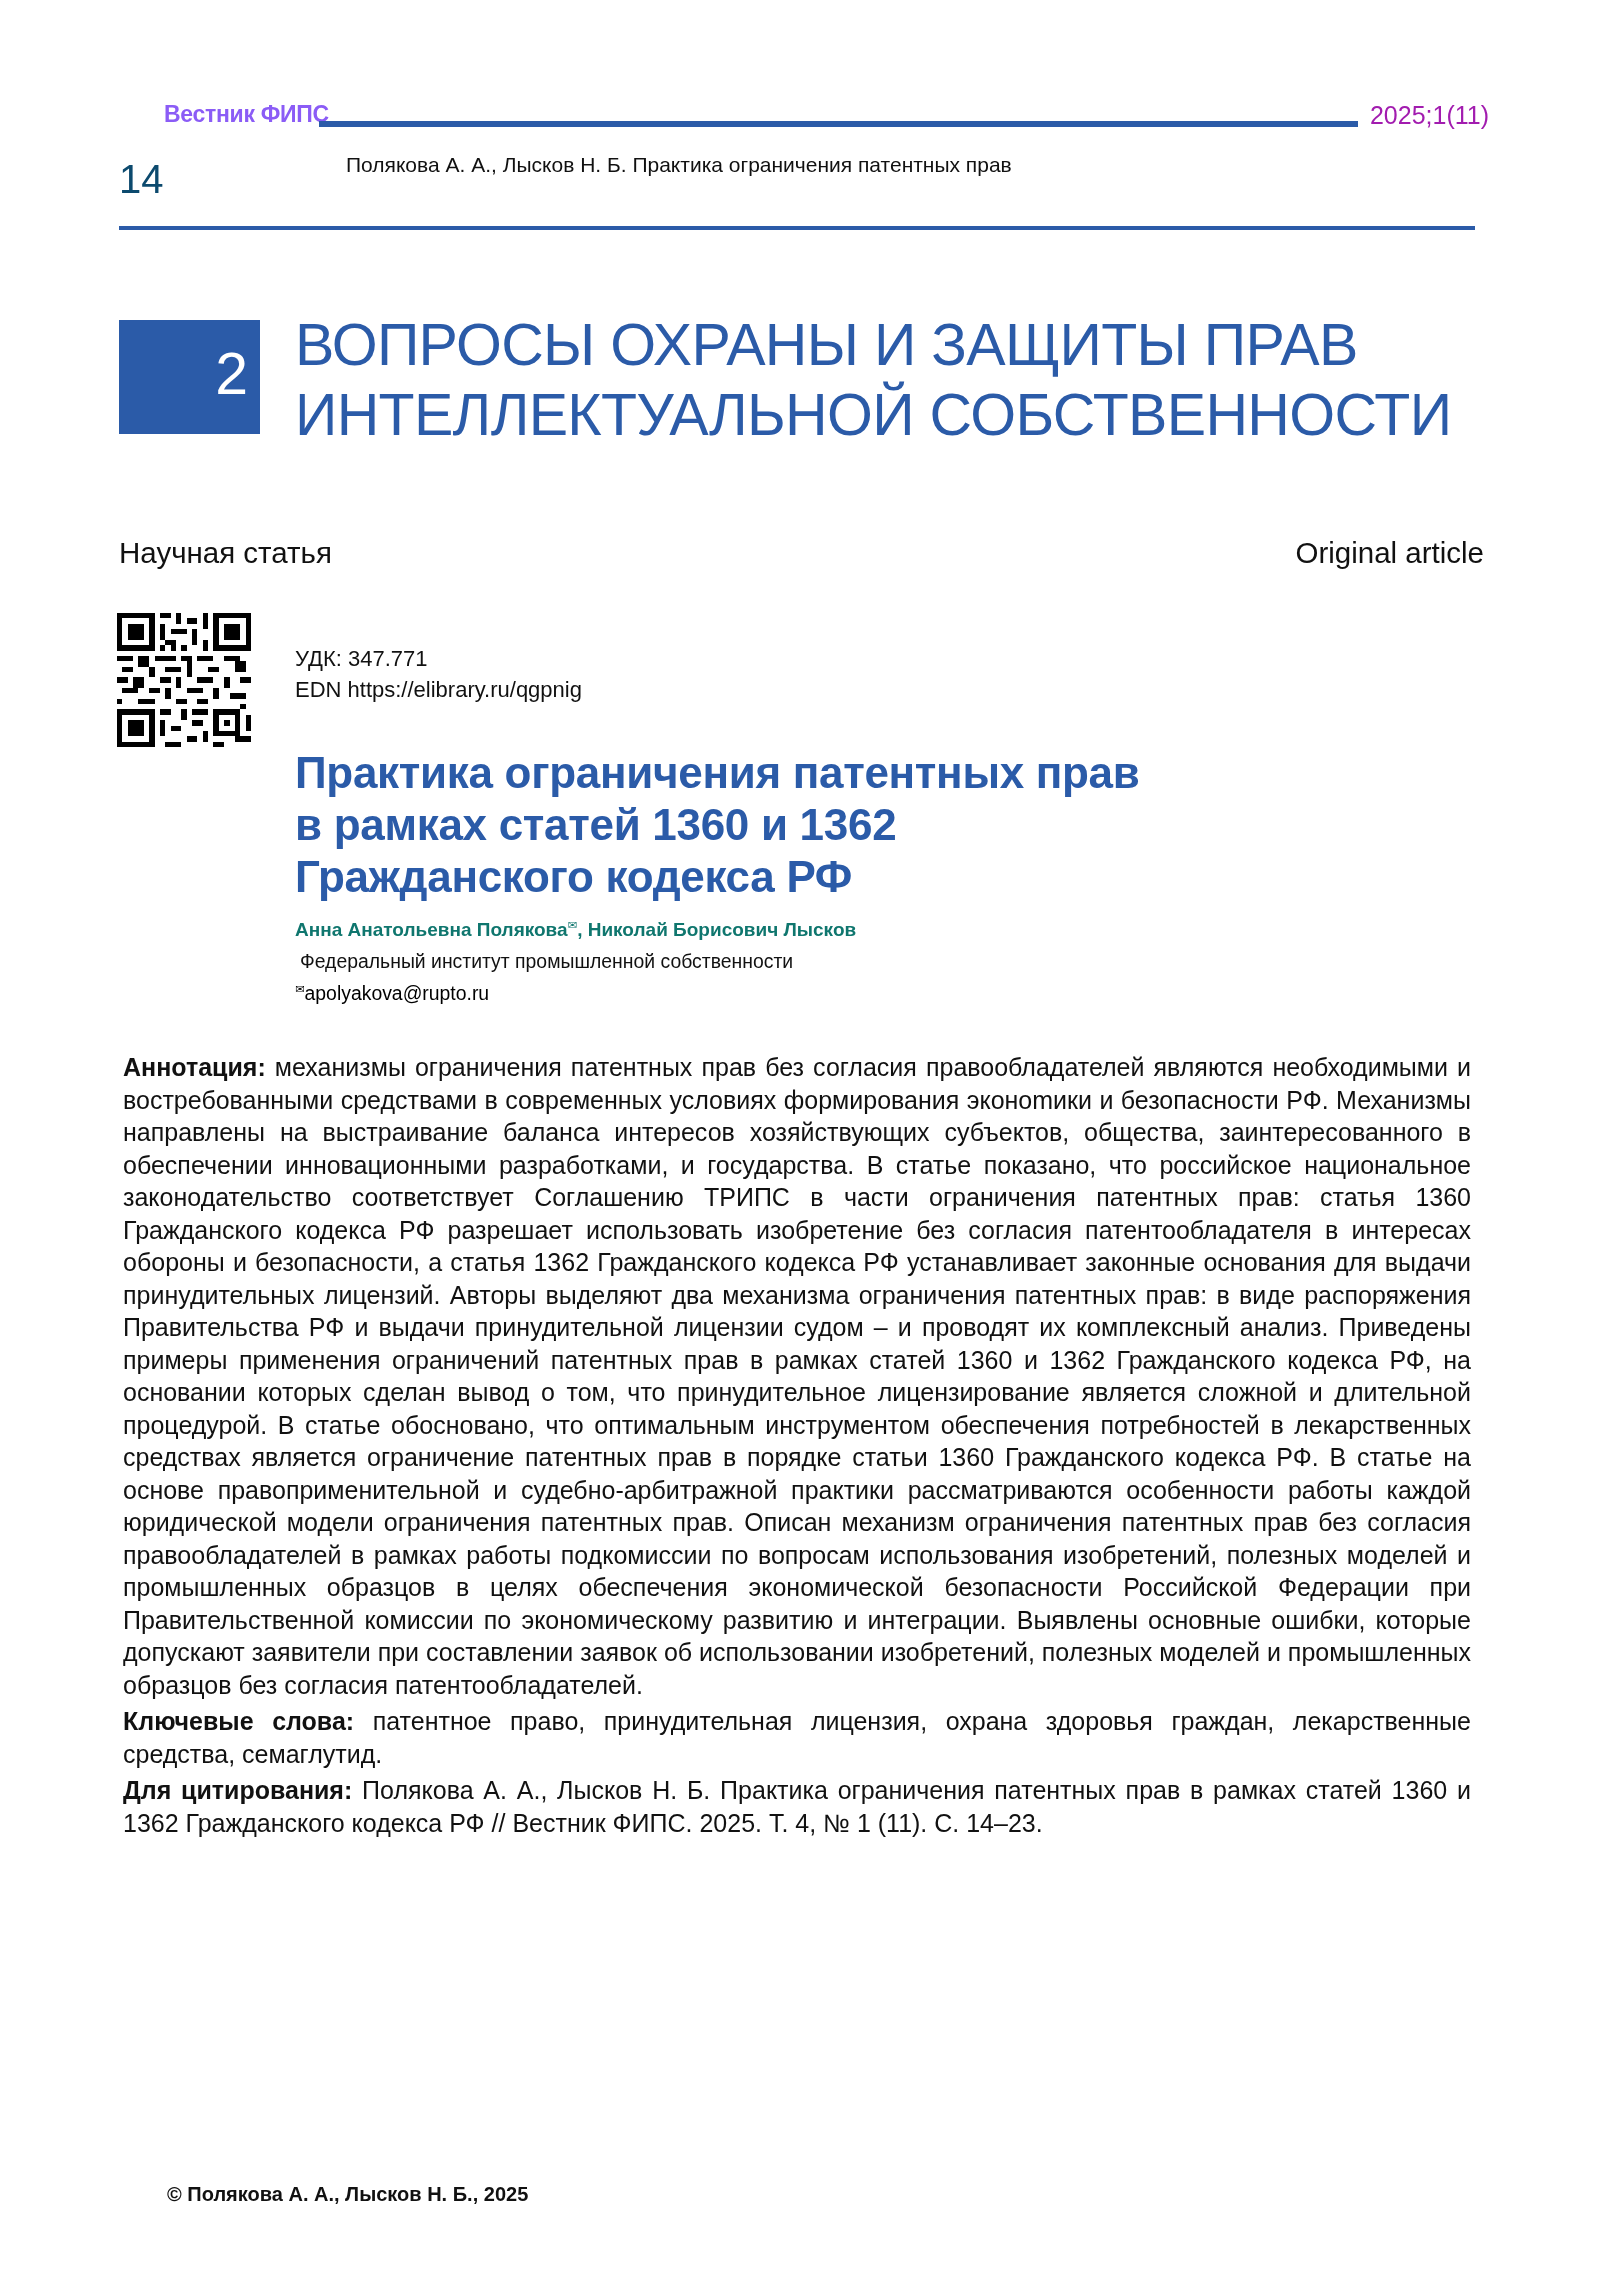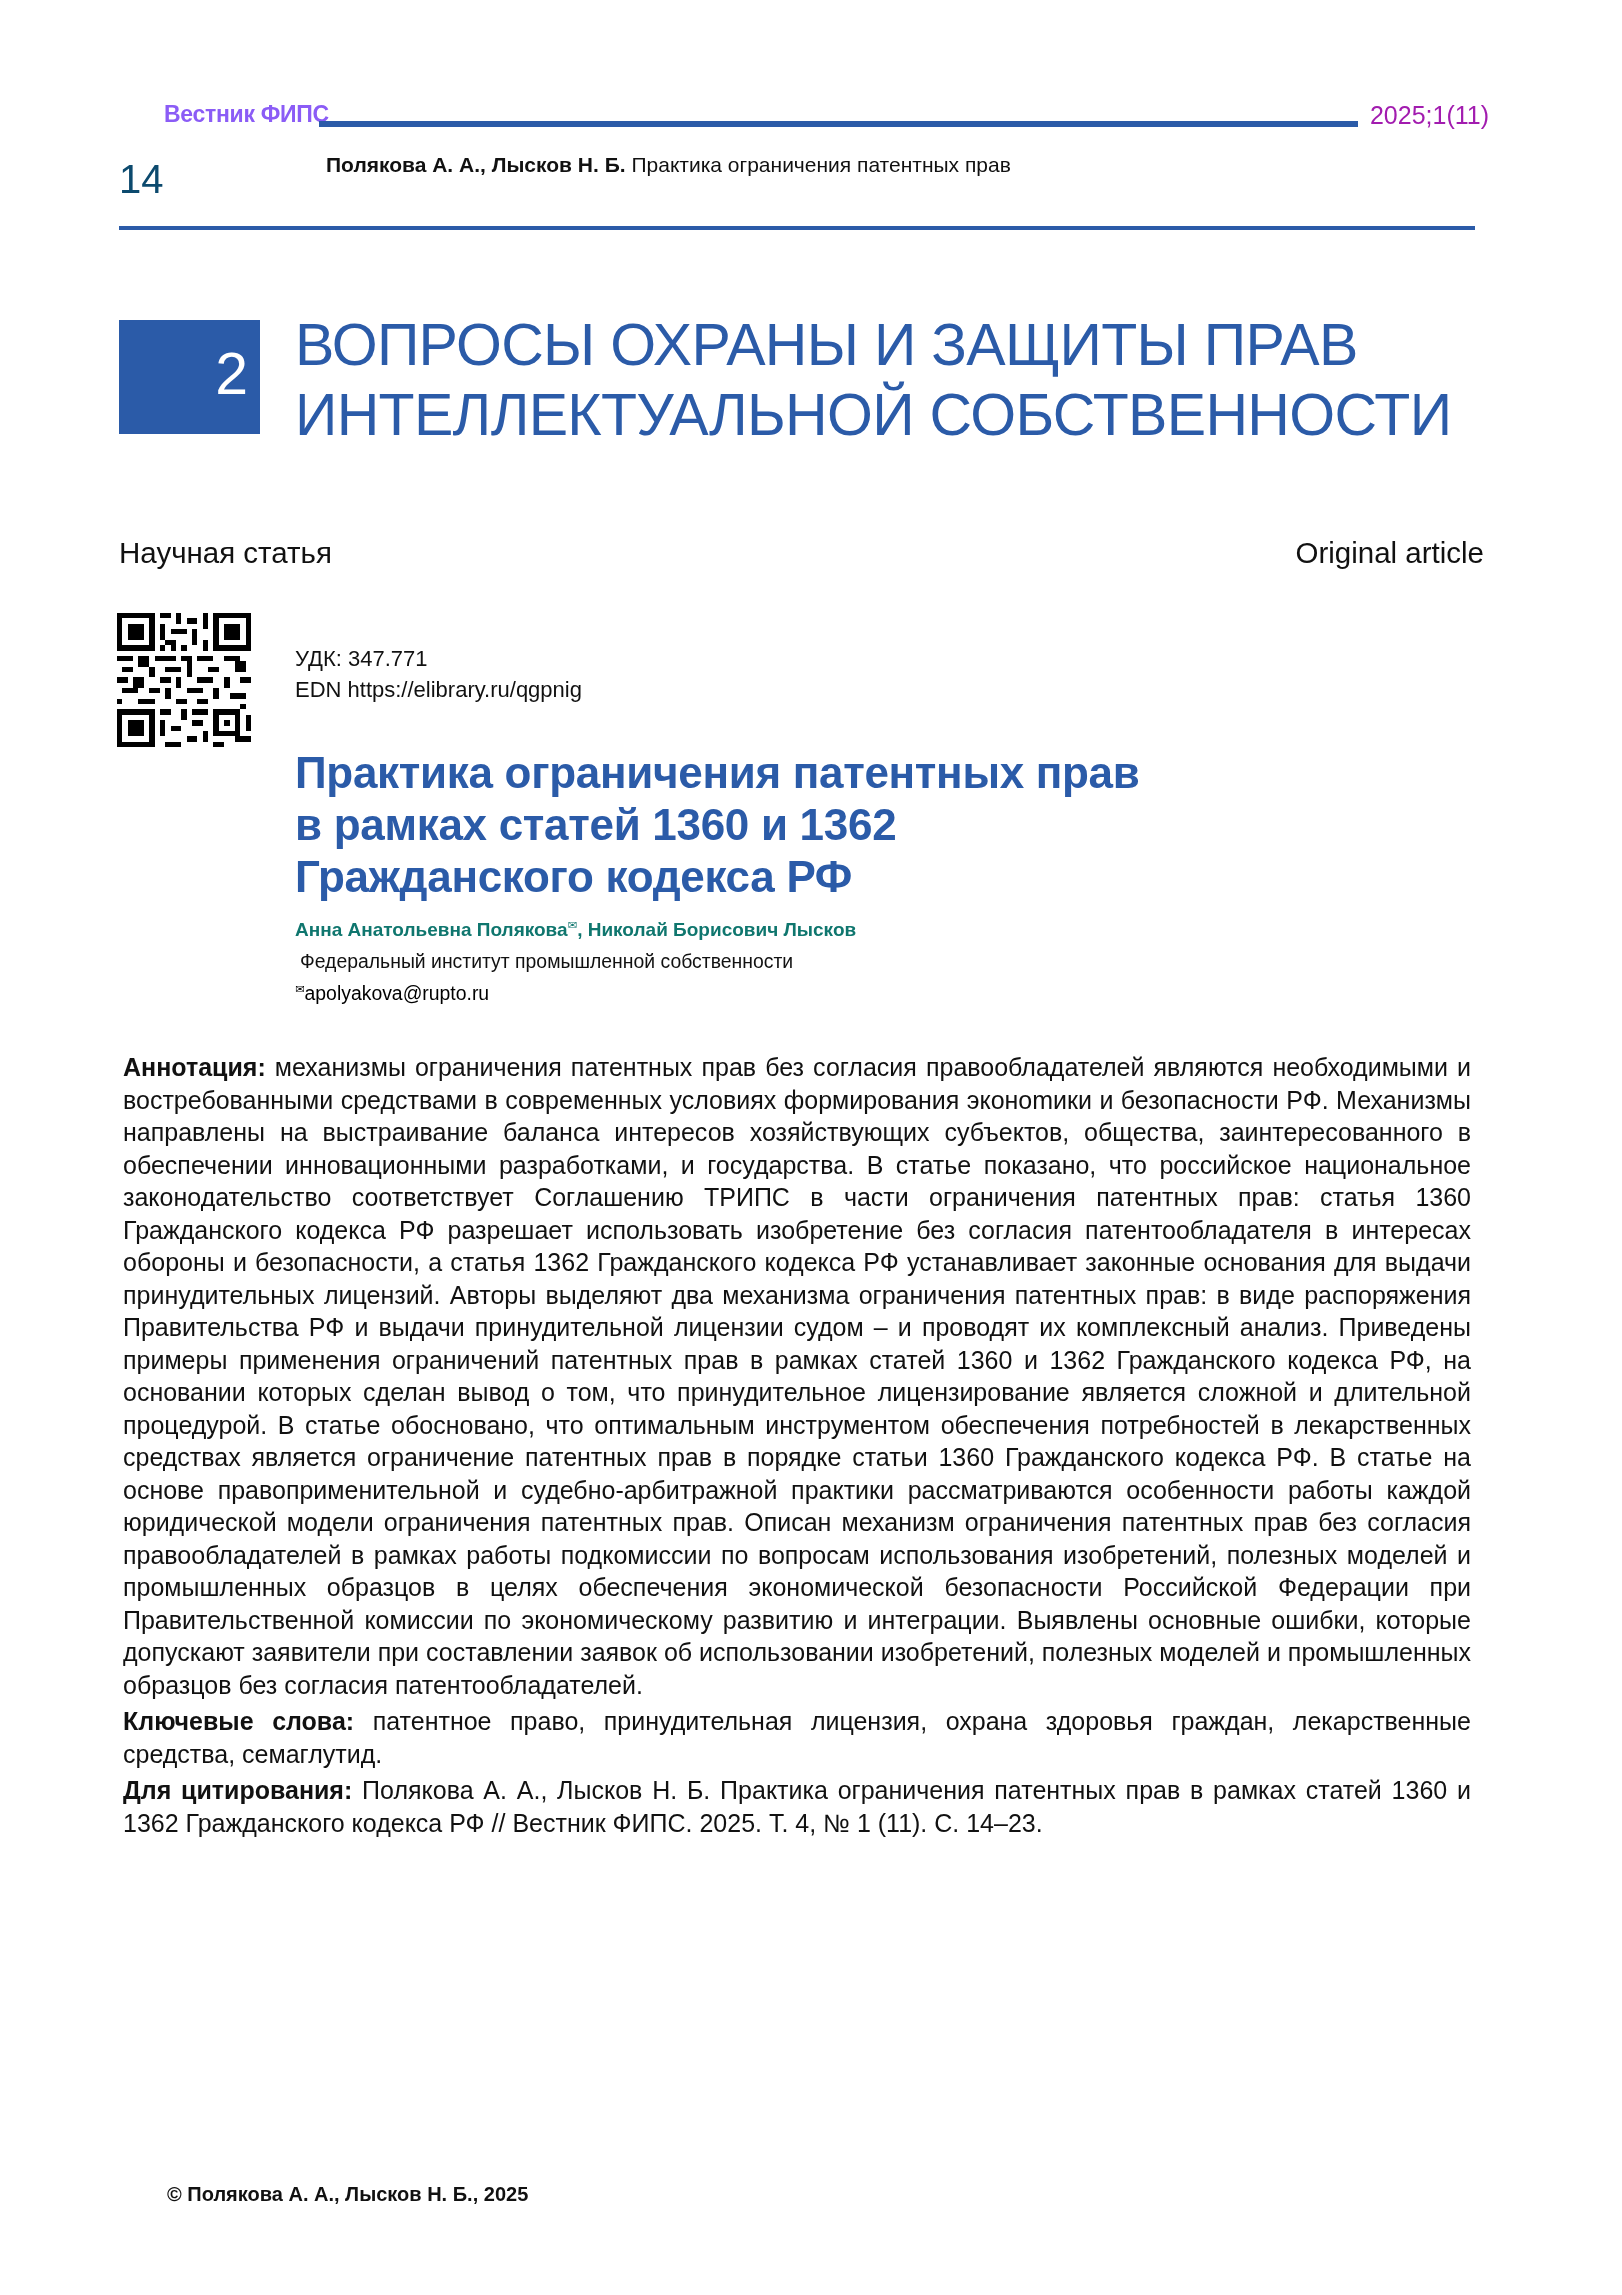--- a/index.html
+++ b/index.html
@@ -8,21 +8,21 @@
     font-family: "Liberation Sans", "DejaVu Sans", sans-serif; color: #111111;
   }
   .abs { position: absolute; }
 
   
   .journal-name { left: 119px; top: 101px; font-size: 23px; font-weight: bold; color: #8b5cf6; letter-spacing: -0.3px; margin-left: 45px; }
   .header-rule { left: 319px; top: 121px; width: 1039px; height: 6px; background: #2b5ba8; }
   .issue { right: 134px; top: 101px; font-size: 25px; color: #a21caf; text-align: center; }
   .page-num { left: 119px; top: 157px; font-size: 40px; font-weight: 300; color: #0c4a6e; }
   .running-title { left: 326px; top: 149px; font-size: 21px; line-height: 31px; color: #111; }
-  .running-title b { font-weight: bold; }
+  .running-title b { font-weight: normal; margin-left: 20px; }
   .rule-2 { left: 119px; top: 226px; width: 1356px; height: 4px; background: #2b5ba8; }
 
   
   .section-box { left: 119px; top: 320px; width: 141px; height: 114px; background: #2b5ba8; }
   .section-num { right: 12px; top: 20px; font-size: 59px; color: #ffffff; font-weight: 300; position: absolute; }
   .section-title { left: 295px; top: 310px; font-size: 59px; line-height: 70px; color: #2b5ba8; font-weight: normal; letter-spacing: -0.7px; }
 
   .article-type { left: 119px; top: 536px; font-size: 29.5px; color: #111; }
   .article-type-en { right: 139px; top: 536px; font-size: 29.5px; color: #111; }
 

